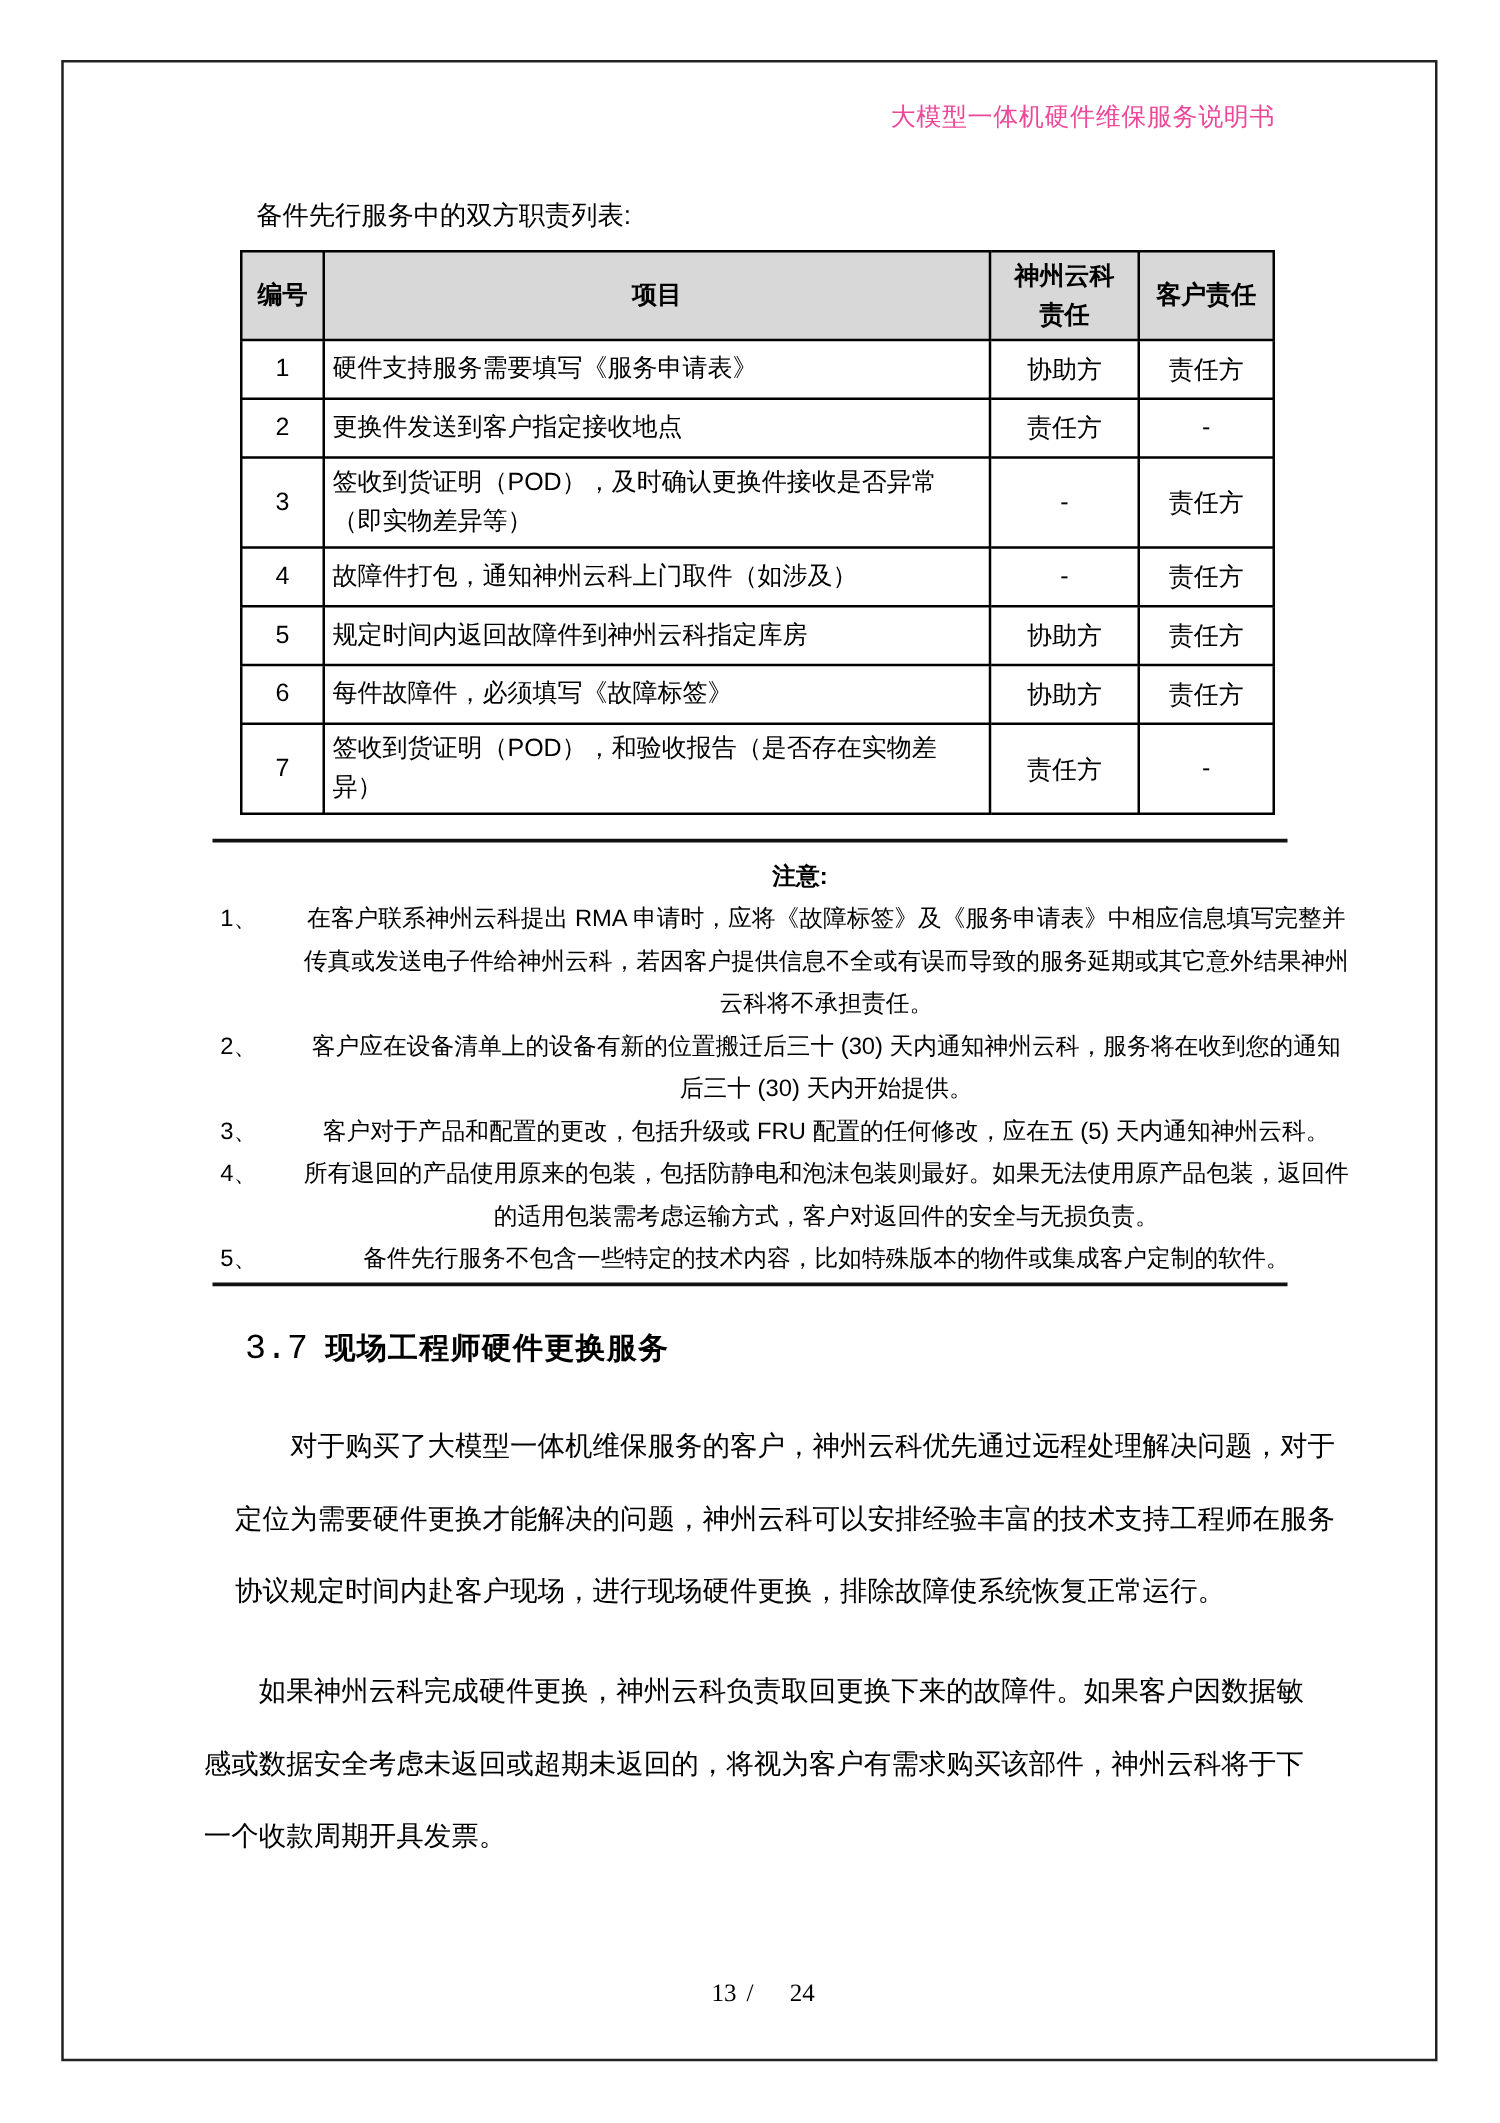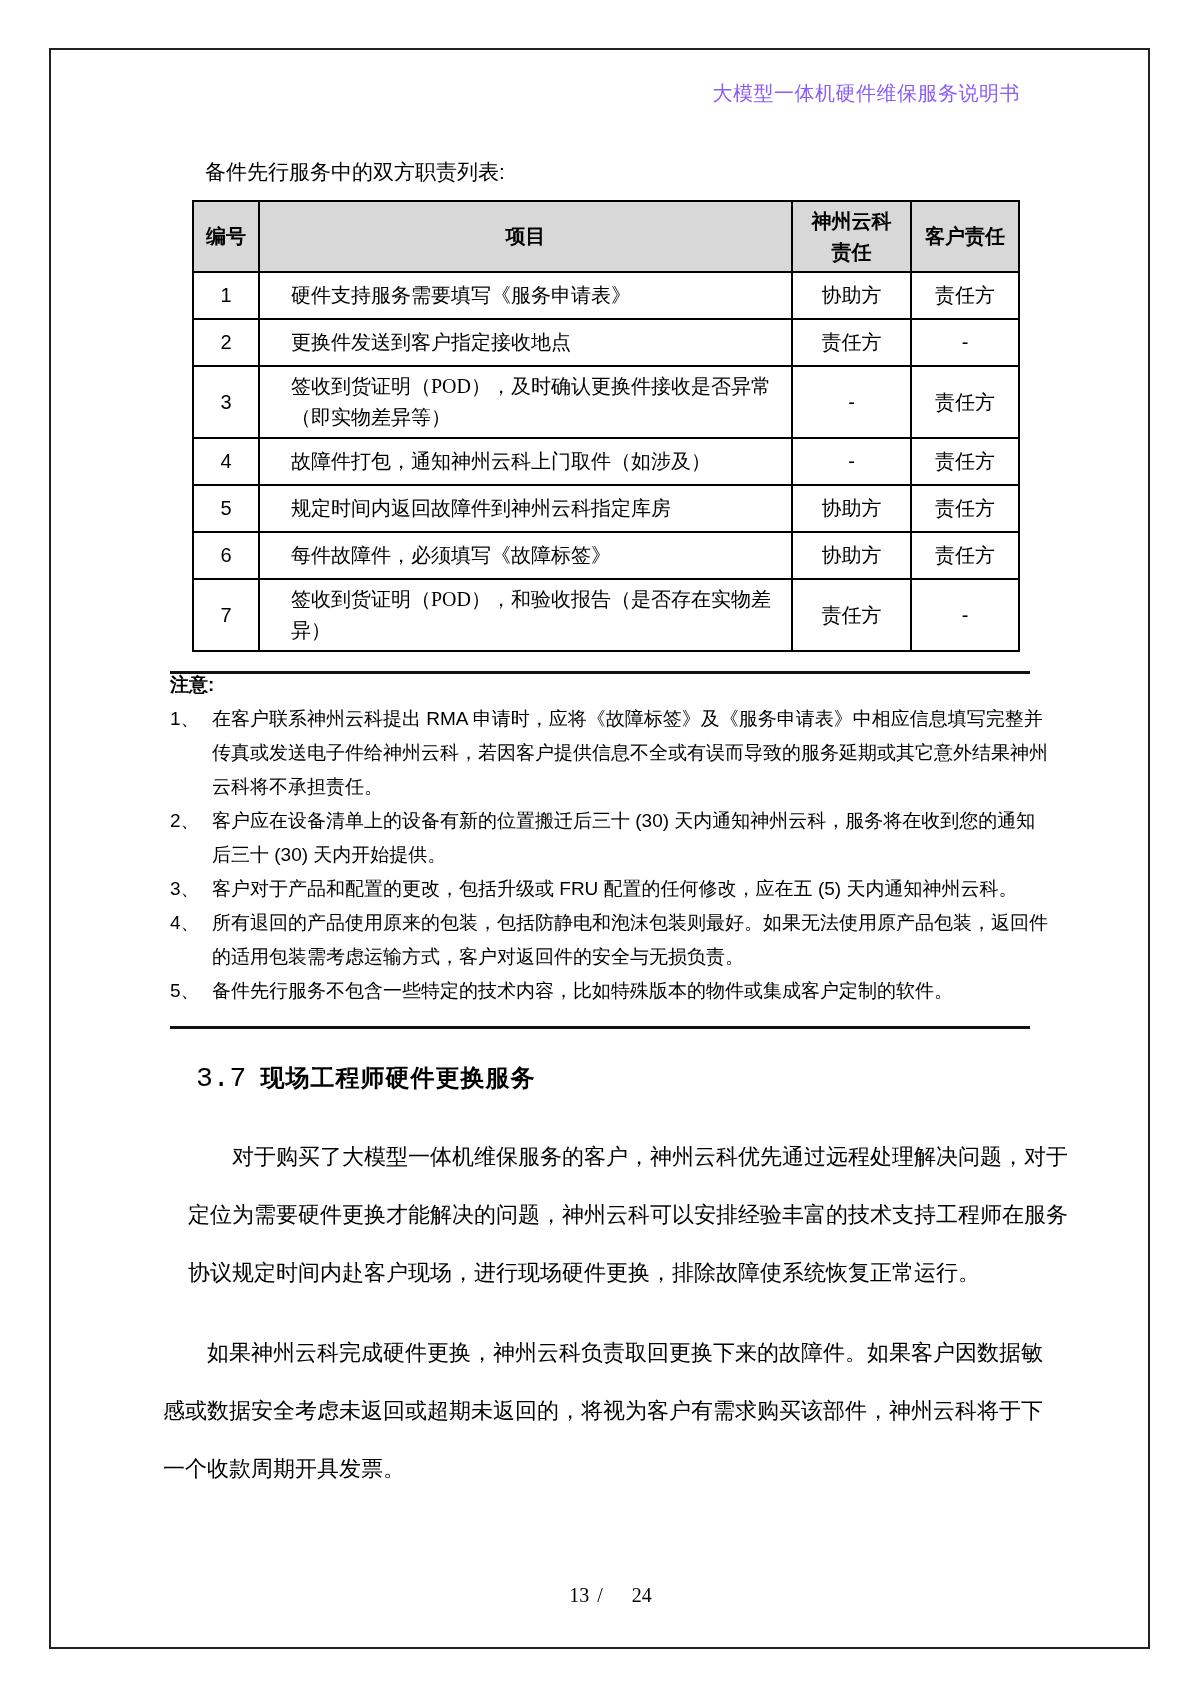--- a/index.html
+++ b/index.html
@@ -21,21 +21,21 @@
     position: absolute;
     left: 49px; top: 48px;
     width: 1097px; height: 1597px;
     border: 2px solid #222;
   }
   .header-title {
     position: absolute;
     top: 80px; right: 180px;
     font-family: Liberation Mono, monospace;
     font-size: 20px;
-    color: #8b5cf6;
+    color: #ec4899;
     letter-spacing: 0.5px;
     white-space: nowrap;
   }
   .intro {
     position: absolute;
     left: 205px; top: 158px;
     font-size: 21px;
     white-space: nowrap;
   }
   table.resp {
@@ -56,40 +56,40 @@
     text-align: center;
     white-space: pre-line;
     line-height: 1.55;
   }
   tr.thr { height: 71px; }
   tr.r-s { height: 47px; }
   tr.r-d { height: 72px; }
   td.c-num, td.c-resp { text-align: center; }
   td.c-item {
     text-align: left;
-    padding: 4px 8px 4px 31px;
+    padding: 4px 8px 4px 6px;
     white-space: pre-line;
     line-height: 1.55;
-    font-family: Liberation Serif, serif;
   }
   .rule {
     position: absolute;
     left: 170px;
     width: 860px;
     height: 3px;
     background: #111;
   }
   .rule-top { top: 671px; }
   .rule-bottom { top: 1026px; }
   .notes {
     position: absolute;
-    left: 170px; top: 668px;
+    left: 170px; top: 685px;
     width: 940px;
     font-size: 19px;
     line-height: 34px;
+    text-align: center;
   }
   .notes-label { font-weight: bold; }
   .note { display: flex; align-items: flex-start; }
   .note-num { width: 42px; flex: 0 0 42px; }
   .note-text { flex: 1; white-space: pre-line; }
   .section-heading {
     position: absolute;
     left: 196px; top: 1062px;
     white-space: nowrap;
   }

